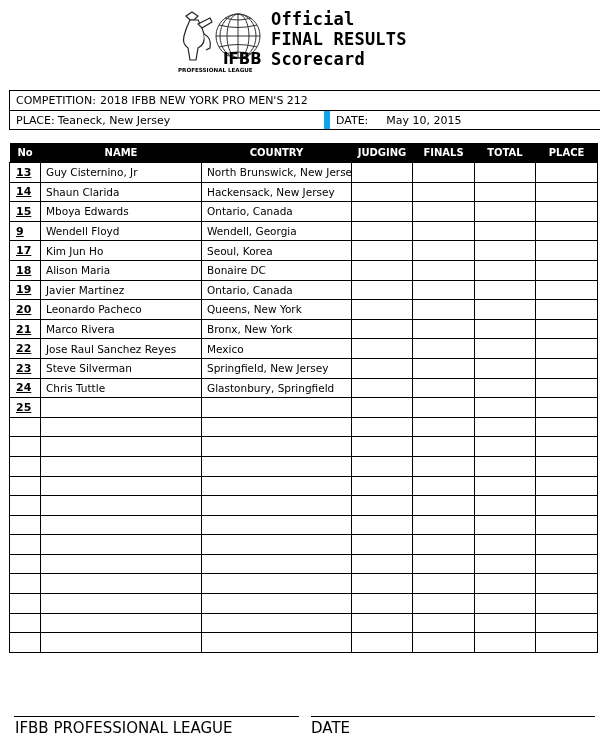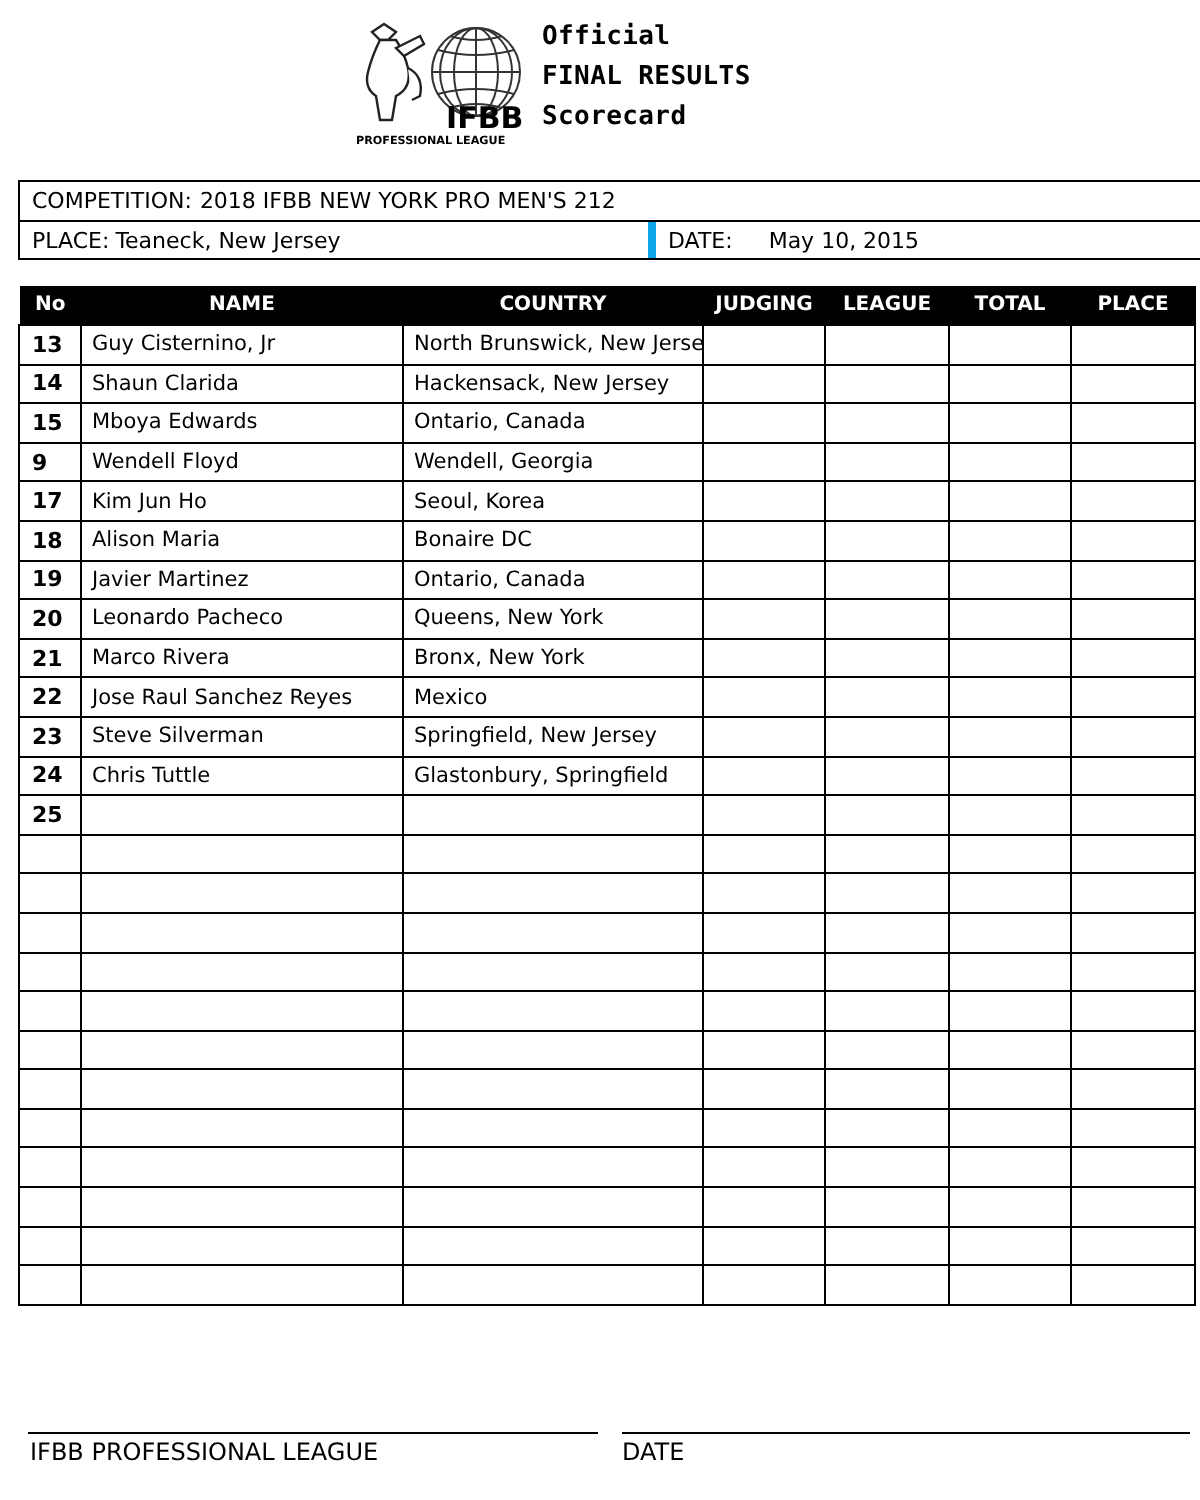--- a/index.html
+++ b/index.html
@@ -2,49 +2,49 @@
 <html><head>
 <meta charset="utf-8">
 <style>
   html, body { margin: 0; padding: 0; background: #ffffff; }
   body { width: 600px; height: 750px; position: relative; overflow: hidden;
          font-family: "DejaVu Sans", sans-serif; color: #000; }
 
   
   .logo { position: absolute; left: 176px; top: 10px; width: 92px; height: 64px; }
   .title-block { position: absolute; left: 271px; top: 9px; font-family: "DejaVu Sans Mono", monospace;
-                 font-weight: bold; font-size: 13px; line-height: 20px; letter-spacing: 0.2px; }
+                 font-weight: bold; font-size: 17px; line-height: 20px; letter-spacing: 0.2px; }
   .title-block div { white-space: nowrap; }
 
   
   .info { position: absolute; left: 9px; top: 90px; width: 586px; height: 38px;
           border: 1.5px solid #000; font-size: 11px; padding-left: 36px; }
   .info .row1 { position: absolute; left: 0; top: 0; width: 100%; height: 19px;
                 border-bottom: 1px solid #000; }
   .info .row2 { position: absolute; left: 0; top: 20px; width: 100%; height: 18px; }
   .info .cell { position: absolute; top: 0; height: 100%; display: flex; align-items: center;
                 padding-left: 6px; white-space: nowrap; }
-  .info .date-cell { left: 314px; border-left: 4px solid #0ea5e9; justify-content: flex-end; }
+  .info .date-cell { left: 314px; border-left: 6px solid #0ea5e9; justify-content: flex-end; }
   .info .gap { display: inline-block; width: 4px; }
   .info .gap2 { display: inline-block; width: 18px; }
 
   
   table.results { position: absolute; left: 9px; top: 143px; border-collapse: collapse;
                   table-layout: fixed; width: 588px; font-size: 10.5px; }
   table.results th { background: #000; color: #fff; font-weight: bold; height: 19px;
                      font-size: 10px; padding: 0; border: none; }
   table.results th.no { text-align: left; padding-left: 8px; }
   table.results td { border: 1.2px solid #000; height: 18.6px; padding: 0 0 0 5px;
                      white-space: nowrap; overflow: hidden; }
-  table.results td.no { font-weight: bold; font-size: 11px; padding-left: 6px; }
+  table.results td.no { font-weight: bold; font-size: 11px; padding-left: 6px; text-decoration: underline; }
   table.results tr:last-child td { border-bottom: 1.5px solid #000; }
 
   
   .sig { position: absolute; top: 716px; border-top: 1px solid #000; height: 0; }
-  .sig-label { position: absolute; top: 719px; font-size: 12px; white-space: nowrap; }
+  .sig-label { position: absolute; top: 719px; font-size: 15px; white-space: nowrap; }
 </style>
 </head>
 <body>
 
 <div class="logo">
   <svg width="92" height="64" viewBox="0 0 92 64">
 
     <g fill="none" stroke="#333" stroke-width="1">
       <circle cx="62" cy="26" r="22"></circle>
       <ellipse cx="62" cy="26" rx="11" ry="22"></ellipse>
@@ -105,21 +105,21 @@
     <col style="width:62px">
     <col style="width:61px">
     <col style="width:62px">
   </colgroup>
   <thead>
     <tr>
       <th class="no">No</th>
       <th>NAME</th>
       <th>COUNTRY</th>
       <th>JUDGING</th>
-      <th>LEAGUE</th>
+      <th>FINALS</th>
       <th>TOTAL</th>
       <th>PLACE</th>
     </tr>
   </thead>
   <tbody id="results-body">
       <tr>
         <td class="no">13</td>
         <td>Guy Cisternino, Jr</td>
         <td>North Brunswick, New Jersey</td>
         <td></td>

